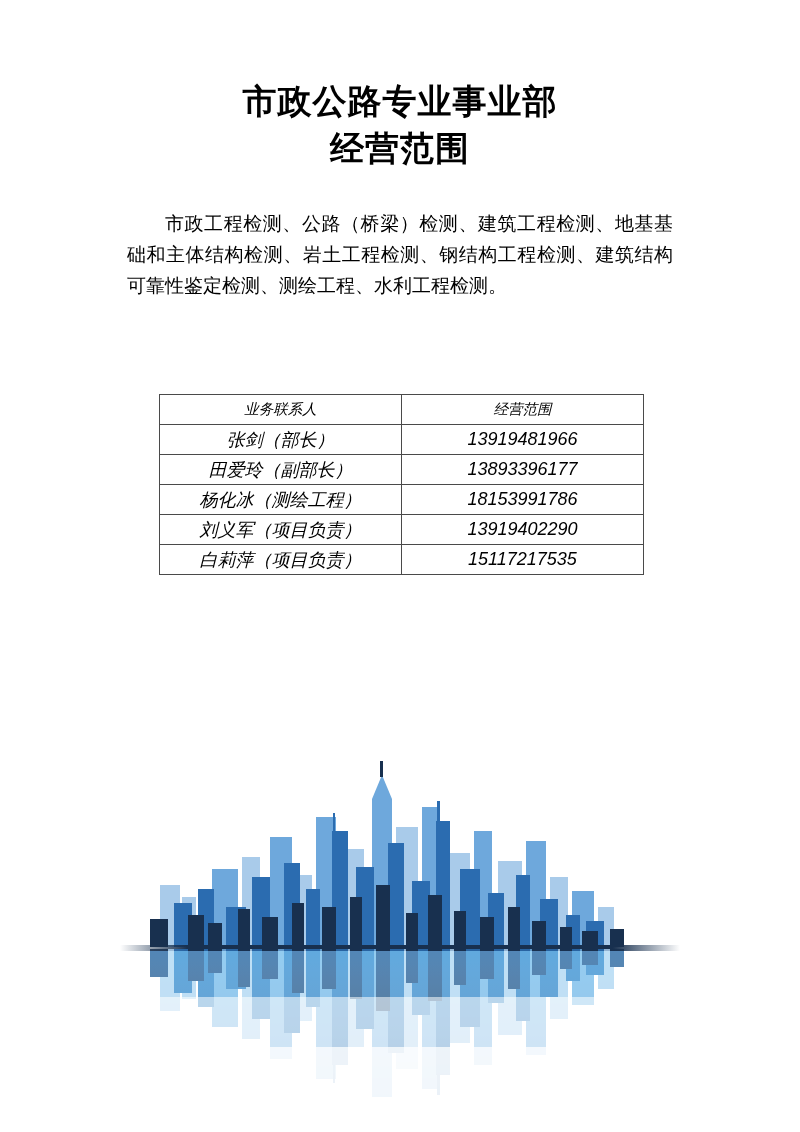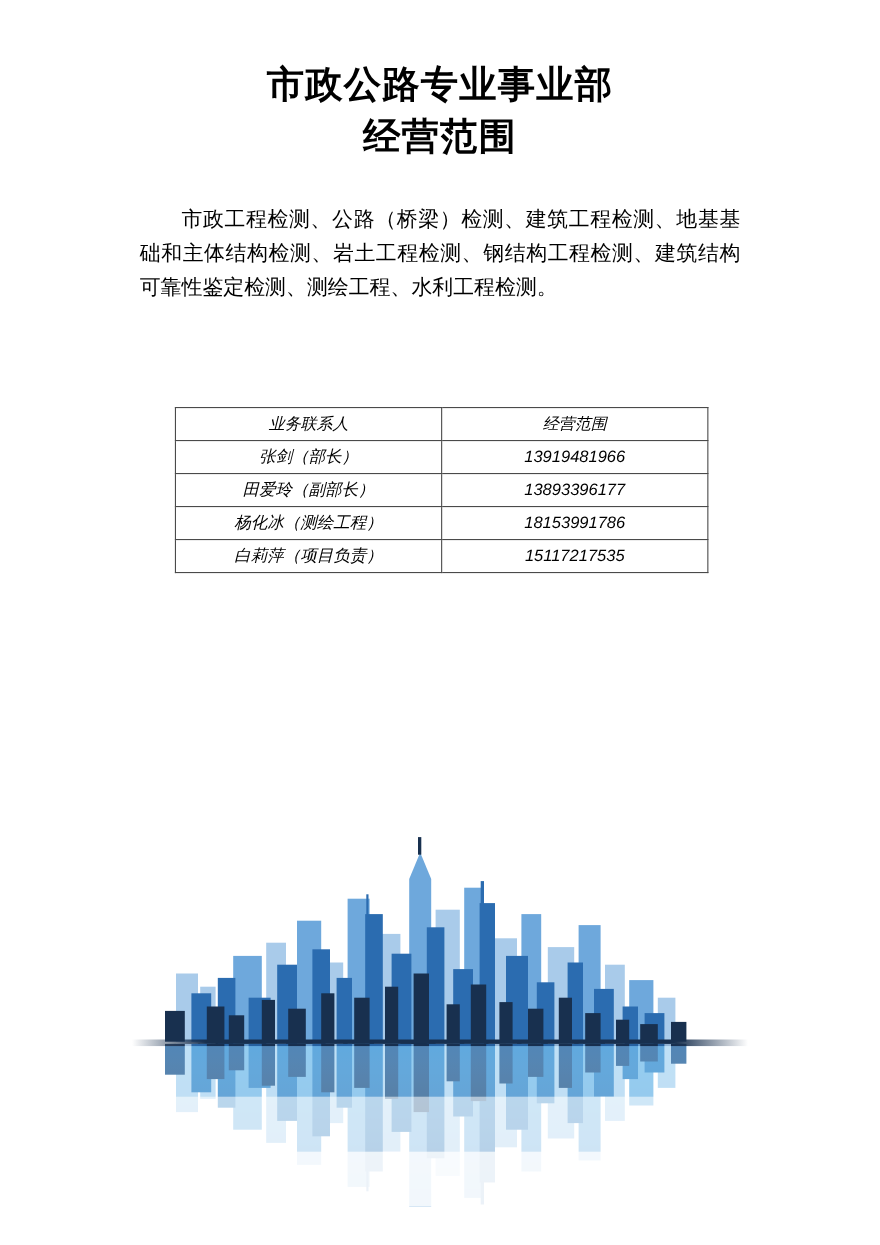--- a/index.html
+++ b/index.html
@@ -15,21 +15,21 @@
     color: #000000;
     overflow: hidden;
   }
   .page {
     position: relative;
     width: 800px;
     height: 1132px;
     box-sizing: border-box;
   }
   .title-block {
-    padding-top: 54px;
+    padding-top: 78px;
     text-align: center;
   }
   .title-line {
     font-family: "Liberation Sans", sans-serif;
     font-weight: bold;
     font-size: 34px;
     line-height: 47px;
     letter-spacing: 1px;
     color: #000;
   }
@@ -51,21 +51,21 @@
     border-collapse: collapse;
     width: 482px;
     table-layout: fixed;
     font-style: italic;
   }
   table.contacts td, table.contacts th {
     border: 1px solid #4a4a4a;
     height: 29px;
     text-align: center;
     vertical-align: middle;
-    font-size: 15px;
+    font-size: 18px;
     font-weight: normal;
     padding: 0;
     color: #000;
   }
   table.contacts th {
     font-size: 14.5px;
   }
   table.contacts td.name, table.contacts th.name {
     width: 241px;
   }
@@ -105,20 +105,24 @@
           <td class="name">张剑（部长）</td>
           <td class="phone">13919481966</td>
         </tr>
         <tr>
           <td class="name">田爱玲（副部长）</td>
           <td class="phone">13893396177</td>
         </tr>
         <tr>
           <td class="name">杨化冰（测绘工程）</td>
           <td class="phone">18153991786</td>
+        </tr>
+        <tr>
+          <td class="name">刘义军（项目负责）</td>
+          <td class="phone">13919402290</td>
         </tr>
         <tr>
           <td class="name">白莉萍（项目负责）</td>
           <td class="phone">15117217535</td>
         </tr>
       </tbody>
     </table>
   </div>
 
   <div class="skyline">

